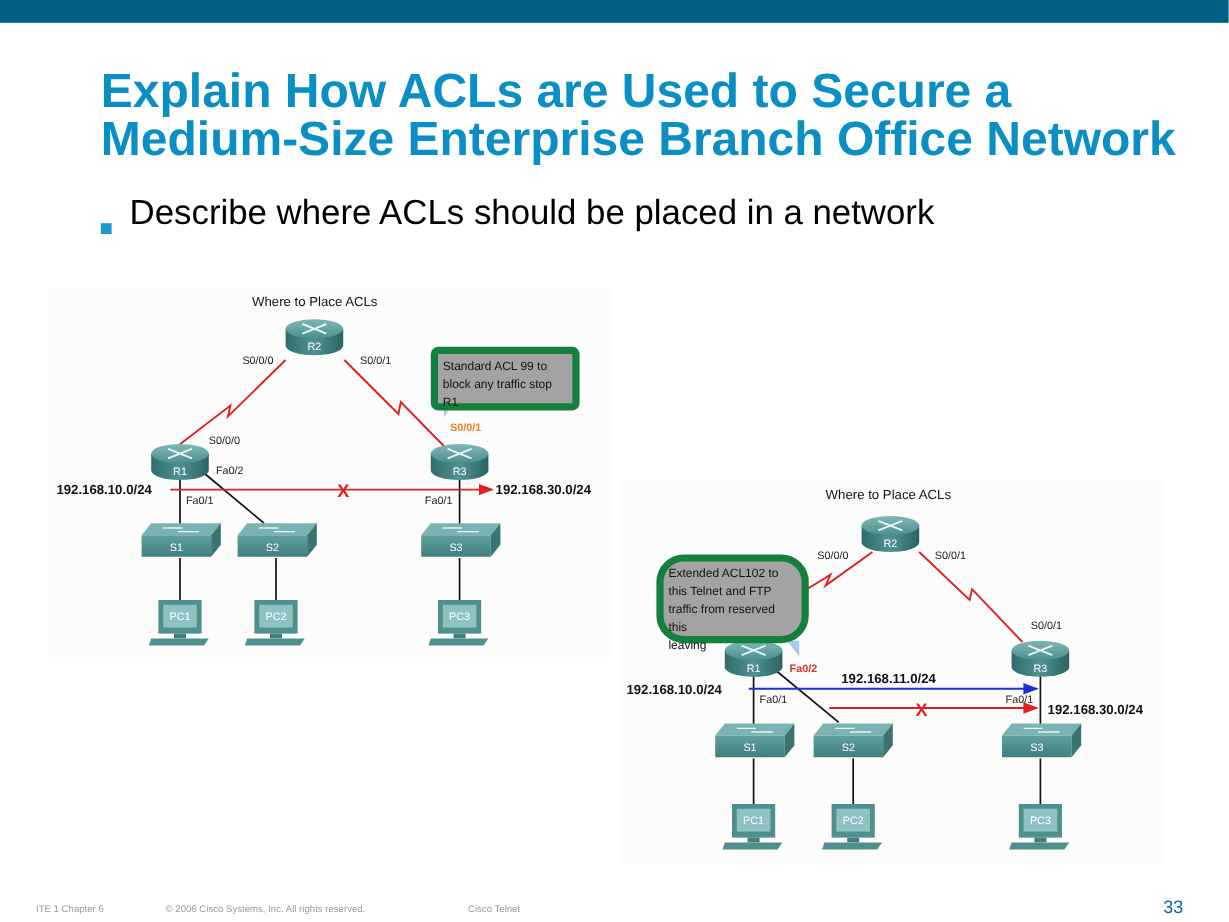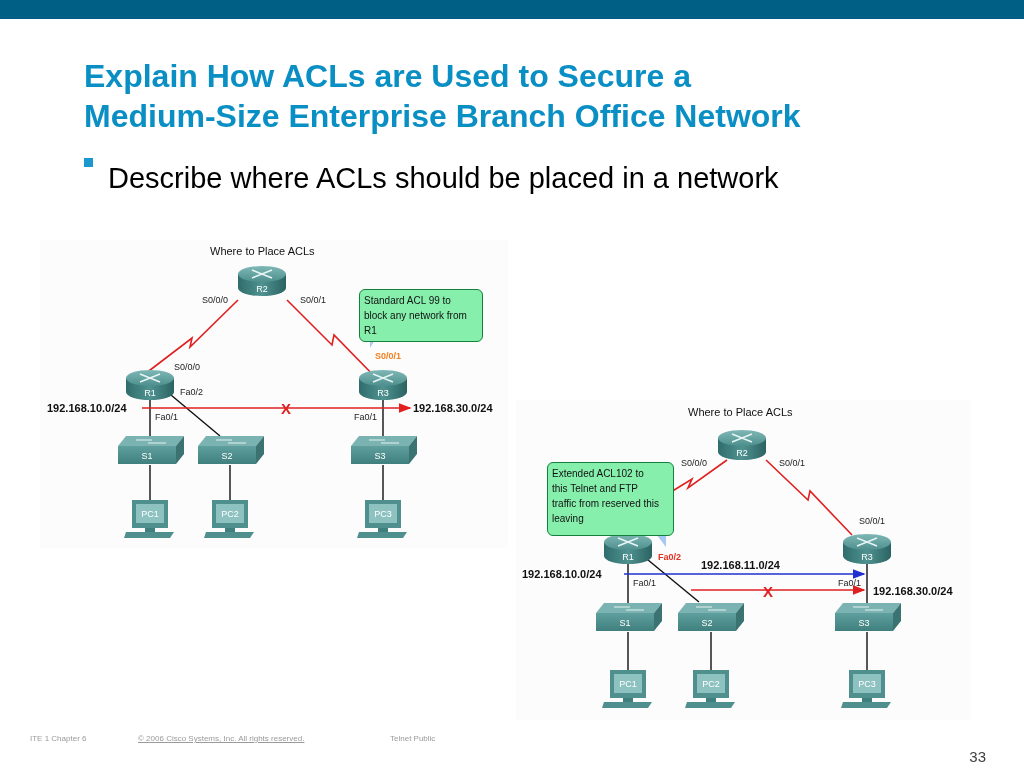--- a/index.html
+++ b/index.html
@@ -4,43 +4,43 @@
 <style>
   html, body { margin: 0; padding: 0; }
   body {
     width: 1024px; height: 768px; position: relative; overflow: hidden;
     background: #ffffff;
     font-family: "Liberation Sans", sans-serif;
   }
   .topbar { position: absolute; left: 0; top: 0; width: 1024px; height: 19px; background: #005f85; }
   .title {
     position: absolute; left: 84px; top: 56px; width: 930px;
-    color: #0a8fc4; font-weight: bold; font-size: 32px; line-height: 40px;
+    color: #0a8fc4; font-weight: bold; font-size: 40px; line-height: 40px;
     margin: 0;
   }
-  .bullet-row { position: absolute; left: 84px; top: 162px; display: flex; align-items: flex-start; }
+  .bullet-row { position: absolute; left: 84px; top: 162px; display: flex; align-items: flex-end; }
   .bullet-sq { width: 9px; height: 9px; background: #1a98cf; margin-right: 15px; margin-top: -4px; }
   .bullet-text { font-size: 29px; color: #000; }
   .diagram { position: absolute; background: #fcfcfc; }
   #diag1 { left: 40px; top: 240px; width: 468px; height: 308px; }
   #diag2 { left: 516px; top: 400px; width: 454px; height: 320px; }
   .diagram svg { position: absolute; left: 0; top: 0; }
   .dtitle { font-size: 11px; fill: #111; }
   .plabel { font-size: 9px; fill: #222; }
   .plabel-orange { font-size: 9px; fill: #f08020; font-weight: bold; }
   .plabel-red { font-size: 9px; fill: #e03020; font-weight: bold; }
   .net { font-size: 11px; font-weight: bold; fill: #111; }
   .devlbl { font-size: 9px; fill: #fff; text-anchor: middle; }
   .callout {
-    position: absolute; background: #86efac; border: 1px solid #15803d;
+    position: absolute; background: #a3a3a3; border: 6px solid #15803d;
     border-radius: 6px; font-size: 10px; line-height: 15px; color: #111;
     padding: 3px 4px; box-sizing: border-box;
   }
-  .footer { position: absolute; top: 734px; font-size: 8px; color: #9a9a9a; }
-  .pagenum { position: absolute; right: 38px; top: 748px; font-size: 15px; color: #404040; }
+  .footer { position: absolute; top: 753px; font-size: 8px; color: #9a9a9a; }
+  .pagenum { position: absolute; right: 38px; top: 748px; font-size: 15px; color: #0369a1; }
 </style>
 </head>
 <body>
 
 <svg width="0" height="0" style="position:absolute">
   <defs>
     <linearGradient id="rtrSide" x1="0" y1="0" x2="1" y2="0">
       <stop offset="0" stop-color="#2f6d6c"></stop>
         <stop offset="0.5" stop-color="#4f9290"></stop>
         <stop offset="1" stop-color="#2a6362"></stop>
@@ -162,21 +162,21 @@
     <text x="335" y="119" class="plabel-orange">S0/0/1</text>
     <text x="314" y="180" class="plabel">Fa0/1</text>
 
     <text x="7" y="172" class="net">192.168.10.0/24</text>
     <text x="373" y="172" class="net">192.168.30.0/24</text>
 
     <path d="M330,98 L336,98 L330,108 Z" fill="#a8c8f4"></path>
   </svg>
   <div class="callout" style="left:319px; top:49px; width:124px; height:53px;">
     <div>Standard ACL 99 to</div>
-    <div>block any network from</div>
+    <div>block any traffic stop</div>
     <div>R1</div>
   </div>
 </div>
 
 <div class="diagram" id="diag2">
   <svg width="454" height="320">
     <text x="172" y="16" class="dtitle">Where to Place ACLs</text>
 
     <polyline points="150,95 176,79 172,88 211,60" fill="none" stroke="#e02020" stroke-width="1.6"></polyline>
     <polyline points="250,60 292,100 294,91 336,135" fill="none" stroke="#e02020" stroke-width="1.6"></polyline>
@@ -261,24 +261,24 @@
     <text x="142" y="160" class="plabel-red">Fa0/2</text>
     <text x="117" y="186" class="plabel">Fa0/1</text>
     <text x="322" y="186" class="plabel">Fa0/1</text>
 
     <text x="6" y="178" class="net">192.168.10.0/24</text>
     <text x="185" y="169" class="net">192.168.11.0/24</text>
     <text x="357" y="195" class="net">192.168.30.0/24</text>
 
     <path d="M140,134 L150,134 L150,147 Z" fill="#a8c8f4"></path>
   </svg>
-  <div class="callout" style="left:31px; top:62px; width:127px; height:74px;">
+  <div class="callout" style="left:31px; top:62px; width:127px; height:74px;border-radius:23px;">
     <div>Extended ACL102  to</div>
     <div>this Telnet and FTP</div>
     <div>traffic from reserved this</div>
     <div>leaving</div>
   </div>
 </div>
 
 <span class="footer" style="left:30px;">ITE 1 Chapter 6</span>
-<span class="footer" style="left:138px;text-decoration:underline;">© 2006 Cisco Systems, Inc. All rights reserved.</span>
-<span class="footer" style="left:390px;">Telnet Public</span>
+<span class="footer" style="left:138px;">© 2006 Cisco Systems, Inc. All rights reserved.</span>
+<span class="footer" style="left:390px;">Cisco Telnet</span>
 <span class="pagenum">33</span>
 
 </body></html>

